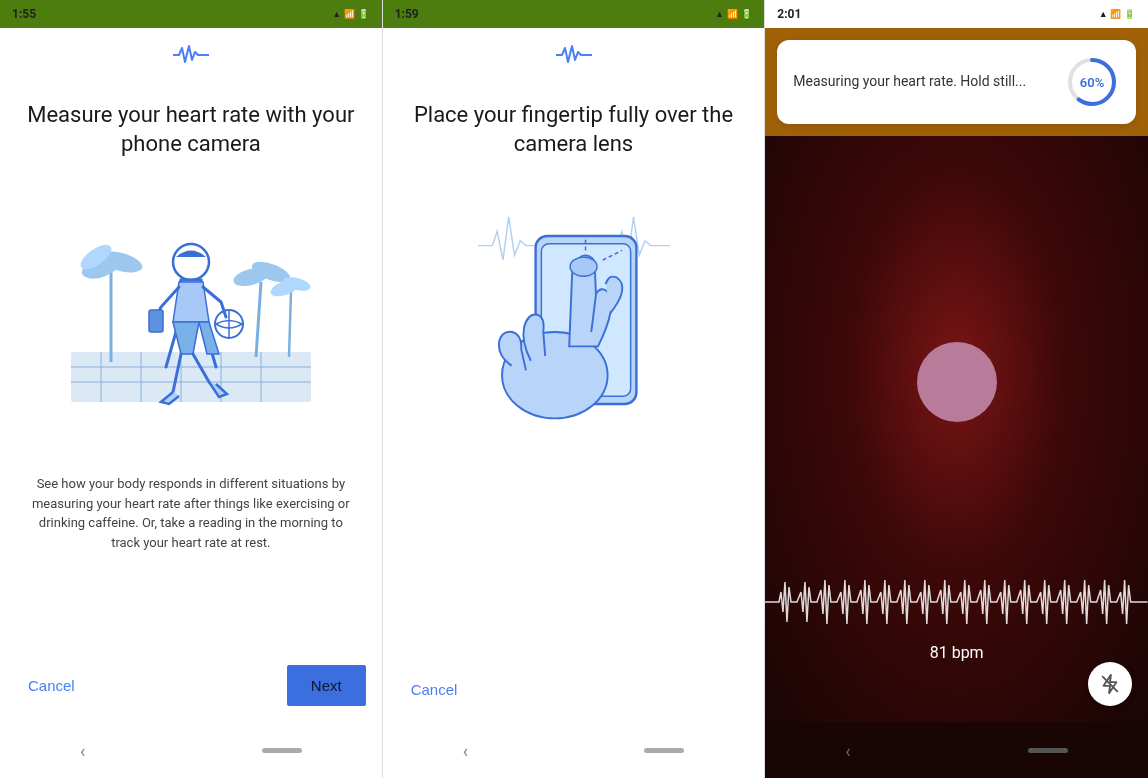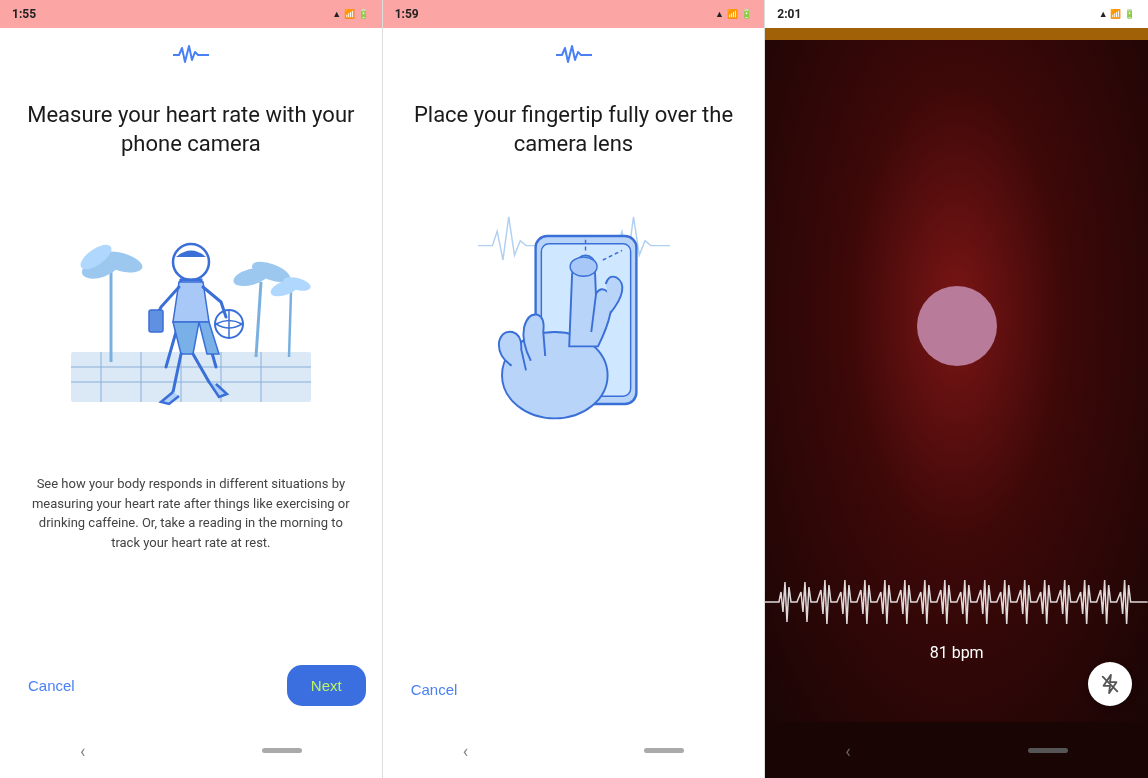--- a/index.html
+++ b/index.html
@@ -20,21 +20,21 @@
       background: #fff;
       display: flex;
       flex-direction: column;
       position: relative;
       border-right: 1px solid #ddd;
     }
 
     
     .status-bar {
       height: 28px;
-      background: #fca5a5;
+      background: #4d7c0f;
       display: flex;
       align-items: center;
       justify-content: space-between;
       padding: 0 12px;
       font-size: 11px;
       font-weight: 600;
       color: #222;
       flex-shrink: 0;
     }
     .status-bar .time { font-size: 12px; font-weight: 700; }
@@ -136,23 +136,23 @@
       background: none;
       border: none;
       color: #4a80f5;
       font-size: 15px;
       font-weight: 500;
       cursor: pointer;
       padding: 8px 12px;
     }
     .btn-primary {
       background: #3b6fe0;
-      color: #bef264;
+      color: #0f172a;
       border: none;
-      border-radius: 15px;
+      border-radius: 2px;
       font-size: 15px;
       font-weight: 500;
       padding: 12px 24px;
       cursor: pointer;
     }
 
     
     .illus-svg { width: 100%; height: 100%; }
 
     .measuring-card {
@@ -417,20 +417,30 @@
 
   <div class="status-bar" style="background:#fff;">
     <span class="time">2:01</span>
     <div class="icons">
       <span>▲</span>
       <span>📶</span>
       <span>🔋</span>
     </div>
   </div>
 
+  <div class="measuring-card" style="background:#fff; z-index:2;">
+    <div class="measuring-text">Measuring your heart rate. Hold still...</div>
+    <div class="progress-circle">
+      <svg viewBox="0 0 56 56">
+        <circle cx="28" cy="28" r="22" stroke="#e0e0e0" stroke-width="4" fill="none"></circle>
+        <circle cx="28" cy="28" r="22" stroke="#3b6fe0" stroke-width="4" fill="none" stroke-dasharray="83 55" stroke-dashoffset="0" stroke-linecap="round" transform="rotate(-90 28 28)"></circle>
+      </svg>
+      <div class="progress-label">60%</div>
+    </div>
+  </div>
 
   <div class="camera-view">
 
     <div class="finger-circle"></div>
 
     <div class="ecg-wave">
       <svg viewBox="0 0 383 60" preserveAspectRatio="none" xmlns="http://www.w3.org/2000/svg">
         <polyline class="wave-line" points="
           0,30 10,30 14,30 16,20 18,40 20,10 22,50 24,15 26,30 
           32,30 36,20 38,40 40,10 42,50 44,15 46,30 

